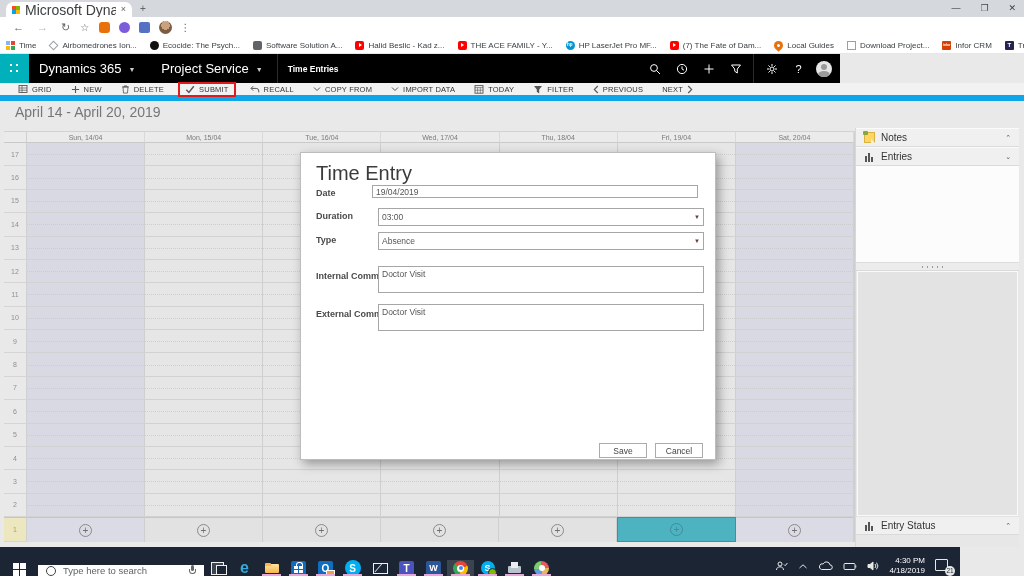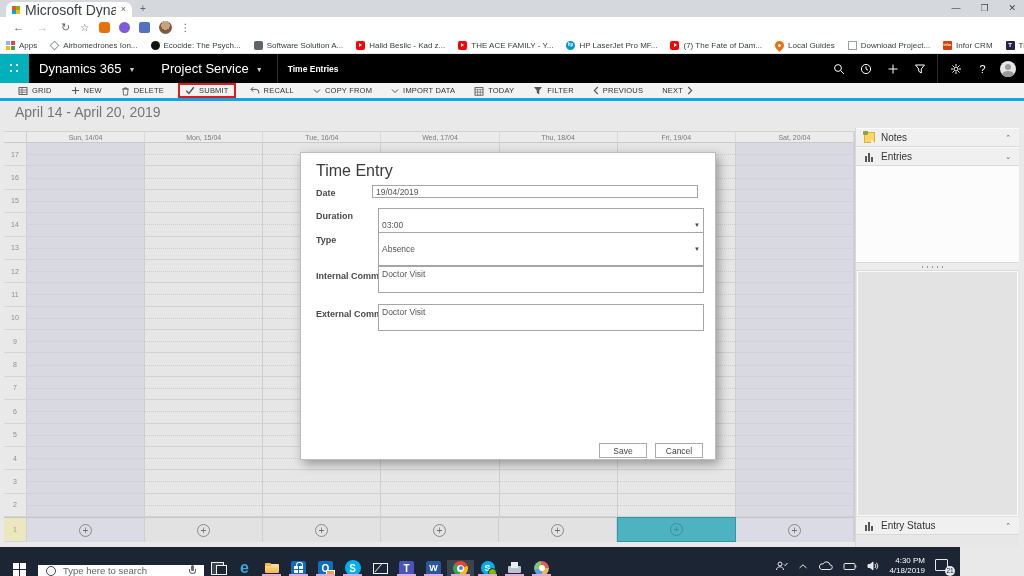--- a/index.html
+++ b/index.html
@@ -48,39 +48,39 @@
   .fav-hp-icon:before{content:"hp";position:absolute;left:1.4px;top:1.6px;font-size:4.5px;color:#fff;font-weight:bold;}
   .fav-pin-icon{background:#e8710a;border-radius:50% 50% 50% 0;transform:rotate(-45deg);}
   .fav-pin-icon:before{content:"";position:absolute;left:3px;top:3px;width:3px;height:3px;border-radius:50%;background:#fff;}
   .fav-page-icon{background:#fff;border:1px solid #9aa0a6;}
   .fav-infor-icon{background:#d64000;border-radius:1px;}
   .fav-infor-icon:before{content:"infor";position:absolute;left:0.5px;top:2.6px;font-size:3.4px;color:#fff;font-weight:bold;}
   .fav-triumph-icon{background:#24244e;border-radius:1px;}
   .fav-triumph-icon:before{content:"T";position:absolute;left:2.6px;top:1.2px;font-size:6px;color:#fff;font-weight:bold;}
 
   
-  #dnav{position:absolute;left:0;top:54px;width:1024px;height:29px;background:#000;display:flex;align-items:center;}
+  #dnav{position:absolute;left:0;top:54px;width:840px;height:29px;background:#000;display:flex;align-items:center;}
   .waffle{width:29px;height:29px;background:#00b0ba;flex:none;display:flex;align-items:center;justify-content:center;}
   .waffle-dots{width:15px;height:15px;background-image:radial-gradient(circle,#fff 1.1px,transparent 1.5px);background-size:6px 6px;background-position:1px 1px;}
   .dnav-app{color:#fff;font-size:13px;margin-left:10px;white-space:nowrap;}
   .dnav-caret{color:#ccc;font-size:7px;margin:2px 0 0 7px;}
   .dnav-module{color:#fff;font-size:13px;margin-left:26px;white-space:nowrap;}
   .dnav-div{width:1px;height:29px;background:#2c2c2c;margin-left:14px;}
   .dnav-page{color:#fff;font-size:8.5px;font-weight:bold;margin-left:10px;white-space:nowrap;}
   .dnav-right{margin-left:auto;display:flex;align-items:center;gap:0;}
   .dnav-ic{width:27px;height:29px;display:flex;align-items:center;justify-content:center;color:#fff;}
   .dnav-ic svg{stroke:#fff;fill:none;stroke-width:1;}
   .dnav-sep{width:1px;height:29px;background:#2c2c2c;margin:0 4px;}
   .dnav-help{color:#fff;font-size:11px;}
   .dnav-avatar{width:16px;height:16px;border-radius:50%;background:#e6e6e6;position:relative;overflow:hidden;margin:0 8px 0 4px;}
   .dnav-avatar:before{content:"";position:absolute;left:5px;top:3px;width:6px;height:6px;border-radius:50%;background:#9a9a9a;}
   .dnav-avatar:after{content:"";position:absolute;left:2px;top:10px;width:12px;height:7px;border-radius:50% 50% 0 0;background:#9a9a9a;}
 
   
-  #cmdbar{position:absolute;left:0;top:83px;width:1024px;height:18px;background:#f2f2f2;border-bottom:3px solid #0ea5e9;display:flex;align-items:center;padding-left:16px;}
+  #cmdbar{position:absolute;left:0;top:83px;width:1024px;height:18px;background:#f2f2f2;border-bottom:6px solid #0ea5e9;display:flex;align-items:center;padding-left:16px;}
   .cmd{display:flex;align-items:center;gap:4px;margin-right:15px;color:#333;font-size:7.5px;letter-spacing:.2px;white-space:nowrap;padding:2px 2px;}
   .cmd .cic{color:#555;display:flex;align-items:center;}
   .cmd.hl{border:2px solid #e01b1b;padding:1px 5px;margin-left:-3px;margin-right:12px;}
 
   #dateheading{position:absolute;left:15px;top:104px;font-size:14px;color:#767676;}
 
   
   #calendar{position:absolute;left:4px;top:131px;width:861px;height:411px;display:flex;flex-direction:column;background:#e9e9e9;}
   .cal-row{display:flex;flex:1;}
   .cal-row.hd{flex:none;height:12px;}
@@ -114,24 +114,24 @@
     linear-gradient(#555,#555) 4px 1px/2px 9px no-repeat,
     linear-gradient(#555,#555) 7px 5px/2px 5px no-repeat;}
   .sp-white{height:97px;background:#fcfcfc;border-bottom:1px solid #dcdcdc;}
   .sp-hsplit{height:8px;background:#ececec;border-bottom:1px solid #d9d9d9;position:relative;}
   .sp-hsplit .dots{position:absolute;left:64px;top:3px;width:24px;height:2px;background-image:radial-gradient(circle,#999 .8px,transparent 1px);background-size:5px 2px;}
   .sp-grey{height:245px;background:#e3e3e3;border:1px solid #fafafa;margin:0 1px;}
   #sidebar .sp-header.bottom{border-top:1px solid #e2e2e2;}
 
   
   #modal{position:absolute;left:300px;top:152px;width:416px;height:308px;background:#fff;border:1px solid #bdbdbd;box-shadow:3px 4px 10px rgba(0,0,0,.35);}
-  .m-title{position:absolute;left:15px;top:9px;font-size:16px;color:#3b3b3b;text-align:right;}
+  .m-title{position:absolute;left:15px;top:9px;font-size:20px;color:#3b3b3b;text-align:right;}
   .m-label{position:absolute;left:15px;font-size:9px;color:#4a4a4a;font-weight:bold;}
   .m-input{position:absolute;left:71px;width:326px;height:13px;border:1px solid #a6a6a6;background:#fff;font-size:8.5px;color:#555;padding:0 3px;outline:none;}
-  .m-select{position:absolute;left:77px;width:326px;height:13px;border:1px solid #a6a6a6;background:#fff;font-size:8.5px;color:#555;padding:16px 3px;display:flex;align-items:center;}
+  .m-select{position:absolute;left:77px;width:326px;height:13px;border:1px solid #a6a6a6;background:#fff;font-size:8.5px;color:#555;padding:8px 3px;display:flex;align-items:center;}
   .m-select .val{flex:1;}
   .m-select .caret{font-size:6px;color:#6b3a3a;}
   .m-textarea{position:absolute;left:77px;width:326px;height:27px;border:1px solid #a6a6a6;background:#fff;font-size:8.5px;color:#555;padding:2px 3px;resize:none;outline:none;font-family:"Liberation Sans",sans-serif;}
   .m-btn{position:absolute;top:290px;width:48px;height:15px;background:#fff;border:1px solid #ababab;font-size:8.5px;color:#444;display:flex;align-items:center;justify-content:center;}
 
   
   #taskbar{position:absolute;left:0;top:547px;width:960px;height:29px;background:#1b2533;display:flex;align-items:flex-end;}
   .tb-start{width:38px;display:flex;align-items:center;justify-content:center;}
   .win-logo{width:13px;height:13px;background:
     linear-gradient(#fff,#fff) 0 0/6px 6px no-repeat,
@@ -214,21 +214,21 @@
       <span class="ext ext-purple"></span>
       <span class="ext ext-pdf"></span>
       <span class="ext-avatar"></span>
     </div>
     <span class="kebab">⋮</span>
   </div>
 
   <div id="bookmarksbar">
       <div class="bm">
         <span class="fav fav-apps-grid-icon"></span>
-        <span class="bm-label">Apps</span>
+        <span class="bm-label">Time</span>
       </div>
       <div class="bm">
         <span class="fav fav-diamond-icon"></span>
         <span class="bm-label">Airbomedrones Ion...</span>
       </div>
       <div class="bm">
         <span class="fav fav-black-circle-icon"></span>
         <span class="bm-label">Ecocide: The Psych...</span>
       </div>
       <div class="bm">

